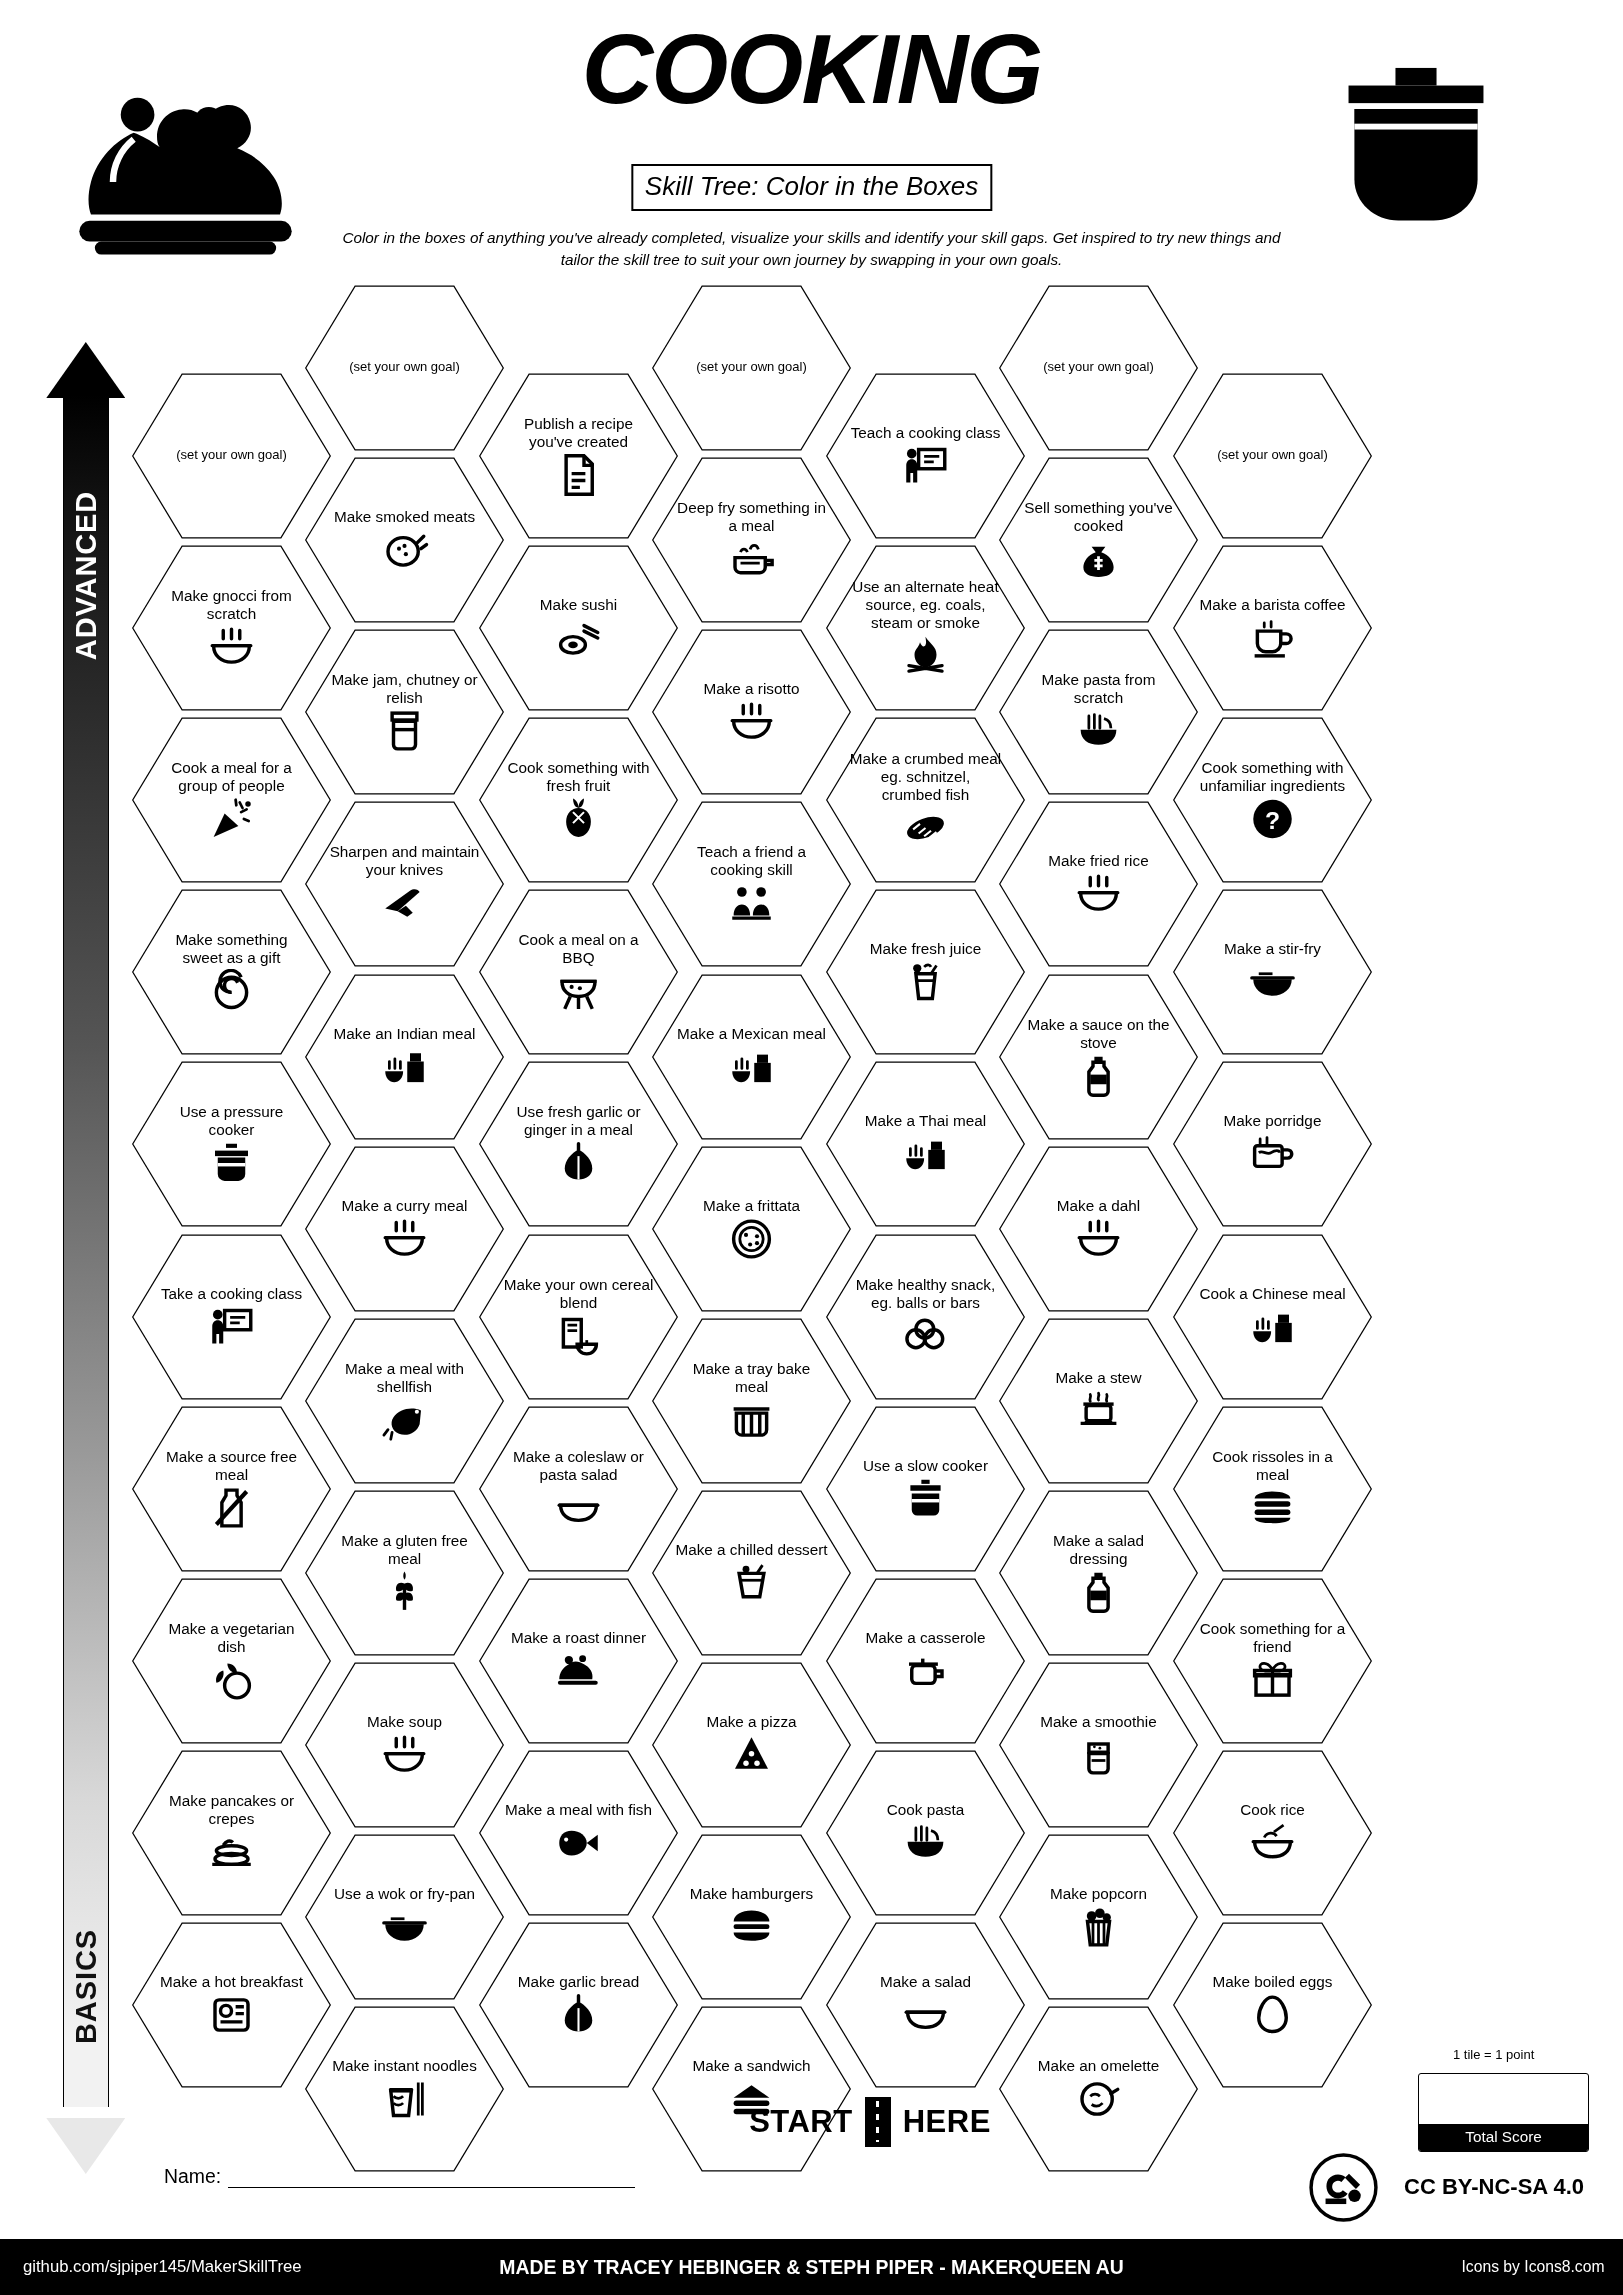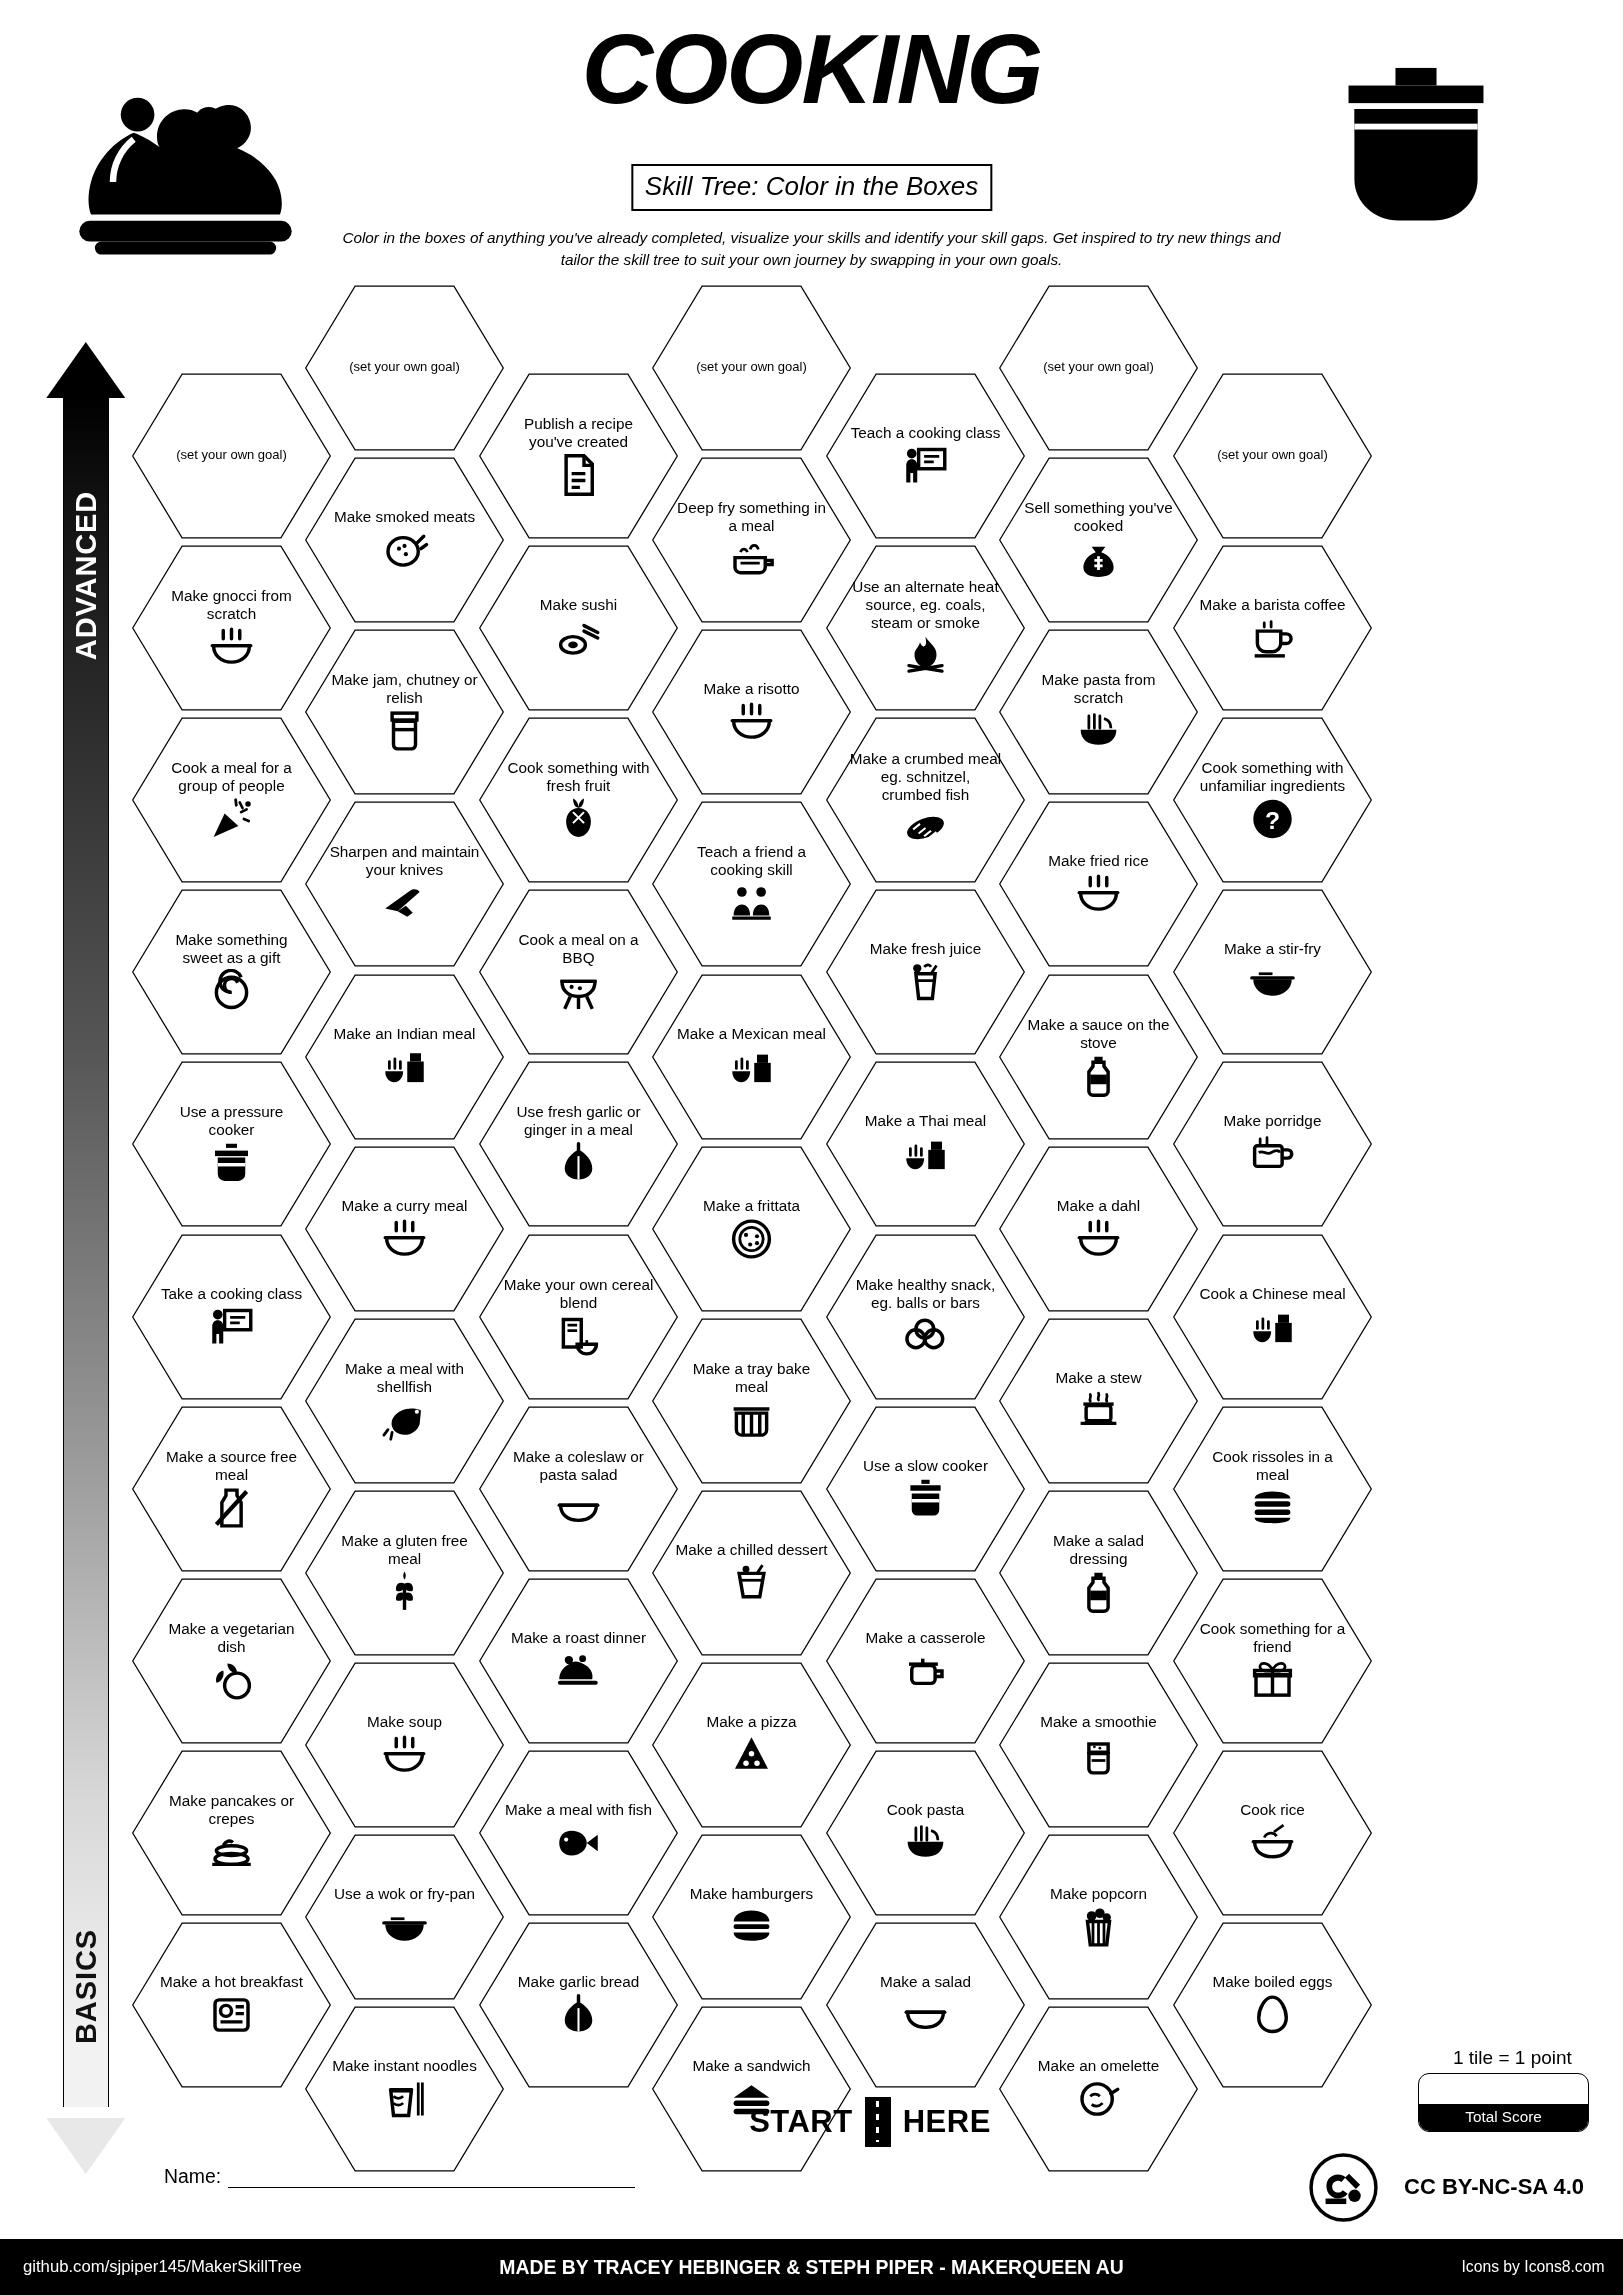--- a/index.html
+++ b/index.html
@@ -88,26 +88,26 @@
     position:absolute; left:685px; top:2096px; width:370px; height:51px;
     display:flex; align-items:center; justify-content:center; gap:12px;
     font-size:31px; font-weight:bold; letter-spacing:0.5px;
   }
   #road { width:26px; height:50px; background:#000; position:relative; }
   #road:before {
     content:""; position:absolute; left:11px; top:4.6px; width:3.7px; height:41px;
     background:repeating-linear-gradient(to bottom,#fff 0 6.5px, #000 6.5px 13px);
   }
   #score-box {
-    position:absolute; left:1418px; top:2073px; width:171px; height:59px;
-    border:1.9px solid #000; border-radius:11px; overflow:hidden;
+    position:absolute; left:1418px; top:2073px; width:171px; height:79px;
+    border:1.9px solid #000; border-radius:3px; overflow:hidden;
     display:flex; flex-direction:column; justify-content:flex-end;
   }
   #score-bar { background:#000; color:#fff; font-size:15.3px; text-align:center; padding:4.2px 0 5.1px 0; font-weight:normal;}
-  #tile-point { position:absolute; left:1453px; top:2047px; font-size:19px; }
+  #tile-point { position:absolute; left:1453px; top:2047px; font-size:13px; }
   #name-row {
     position:absolute; left:164px; top:2165px; font-size:19.4px;
     display:flex; align-items:flex-end; gap:6.5px;
   }
   #name-line { width:407px; border-bottom:1.9px solid #000; height:21px; }
   #cc-text { position:absolute; left:1404px; top:2174px; font-size:22px; font-weight:bold; }
   #cc-badge { position:absolute; left:1309px; top:2153px; width:69px; height:69px; }
   #footer {
     position:absolute; left:0; top:2239px; width:1623px; height:56px;
     background:#000; color:#fff; display:flex; align-items:center;

